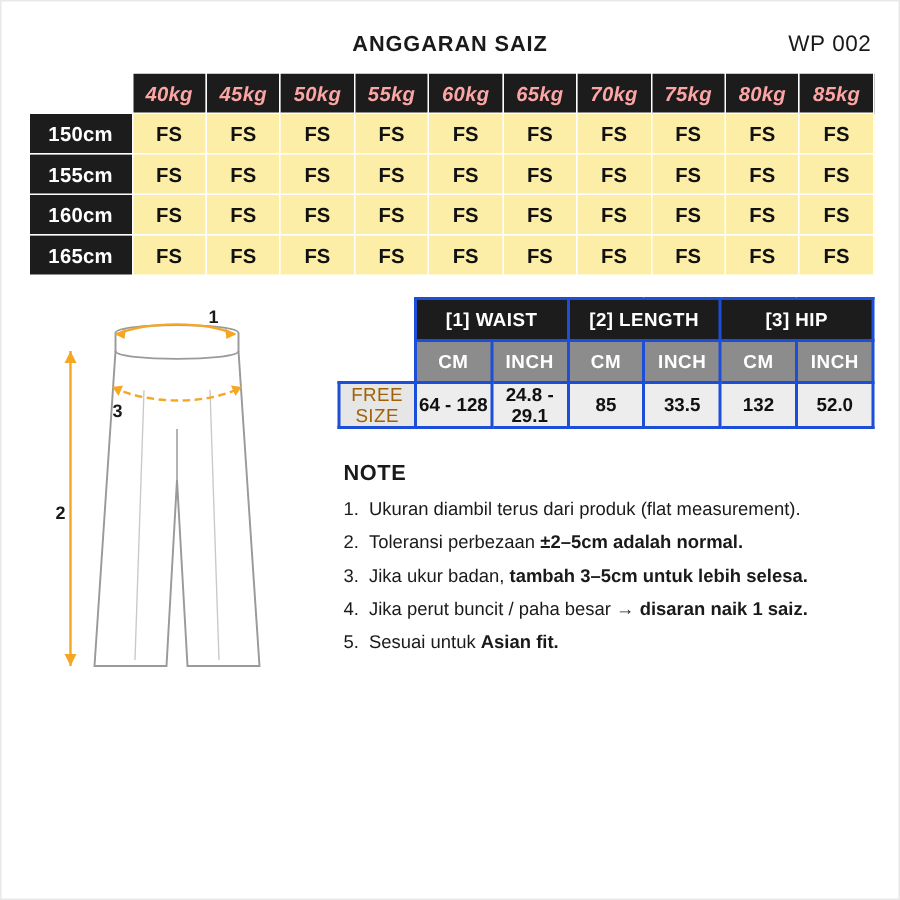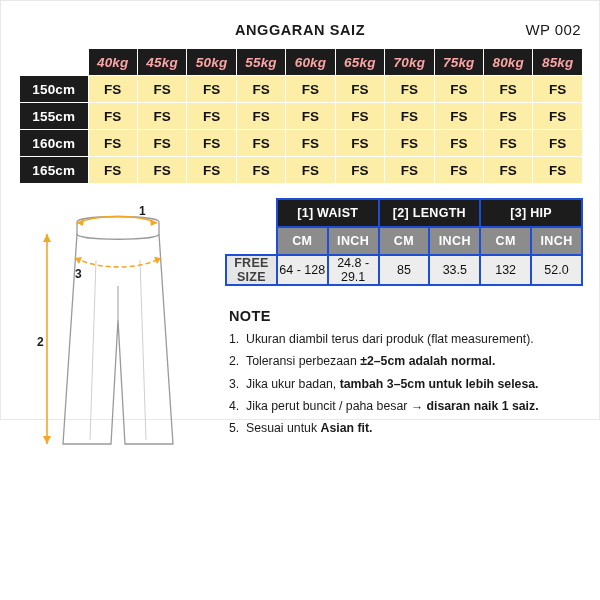--- a/index.html
+++ b/index.html
@@ -10,21 +10,21 @@
     width: 600px;
     height: 600px;
     background: #ffffff;
     font-family: "Liberation Sans", sans-serif;
     color: #1a1a1a;
     overflow: hidden;
     position: relative;
   }
   .page {
     width: 600px;
-    height: 420px;
+    height: 600px;
     box-sizing: border-box;
     position: relative;
     border: 1px solid #e8e8e8;
   }
 
   
   .header {
     display: flex;
     align-items: center;
     justify-content: space-between;
@@ -133,30 +133,30 @@
   }
   .meas-unit {
     background: #8c8c8c;
     color: #ffffff;
     font-weight: bold;
     font-size: 12px;
     letter-spacing: 0.4px;
   }
   .meas-label {
     background: #e6e6e6;
-    color: #404040;
-    font-weight: bold;
+    color: #a16207;
+    font-weight: normal;
     font-size: 13.5px;
     height: 34px;
     letter-spacing: 0.3px;
   }
   .meas-val {
     background: #ededed;
     color: #111111;
-    font-weight: normal;
+    font-weight: bold;
     font-size: 13px;
     height: 34px;
     margin-top: 48px;
   }
 
   
   .note-block {
     padding: 22px 0 0 4px;
   }
   .note-title {

